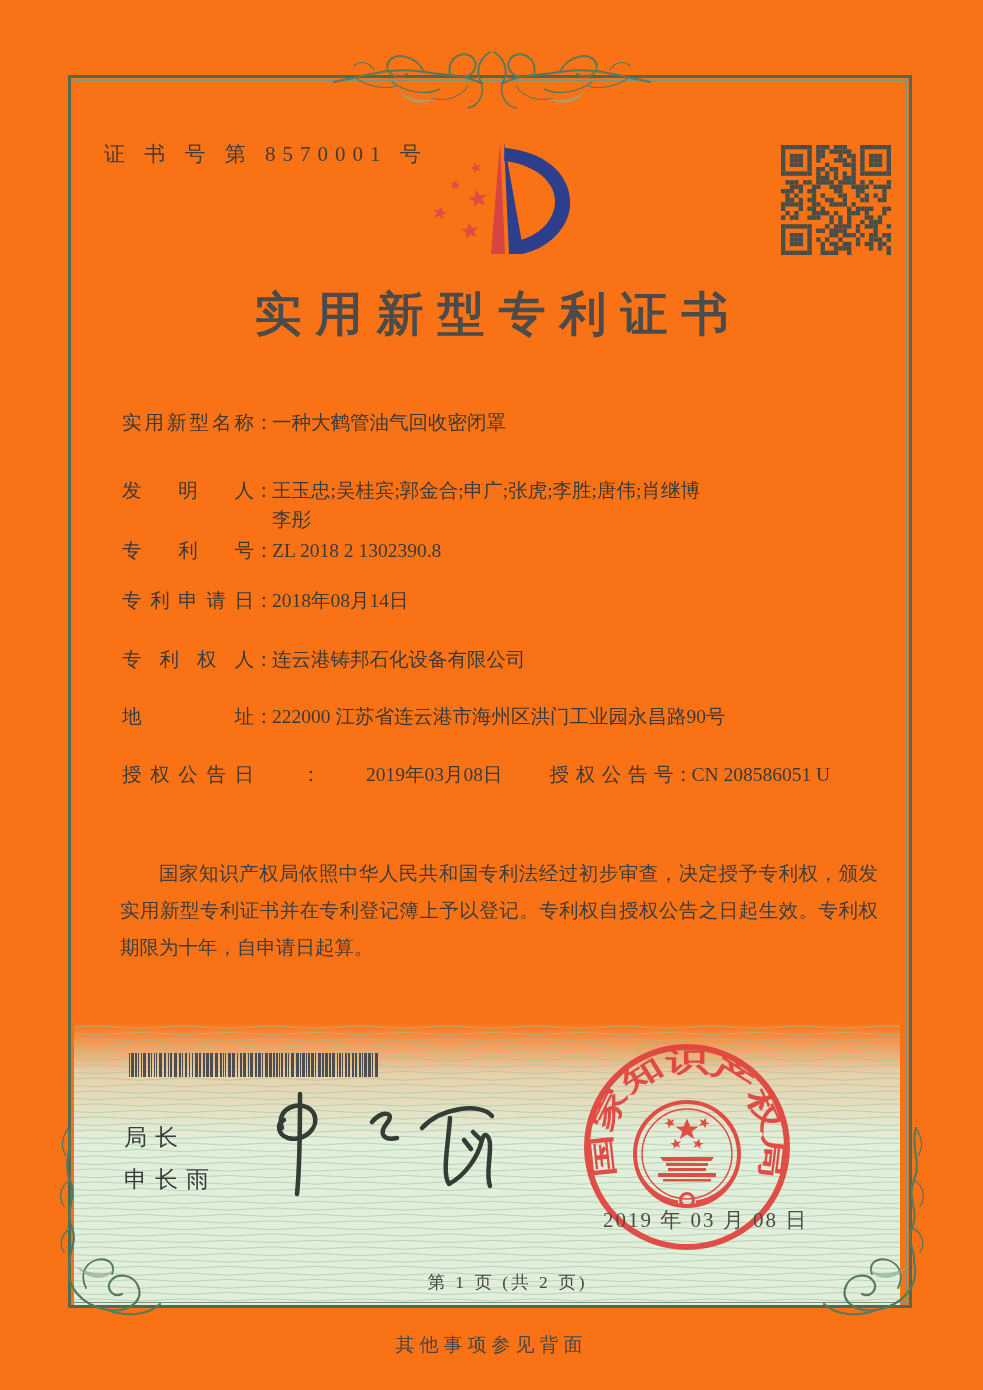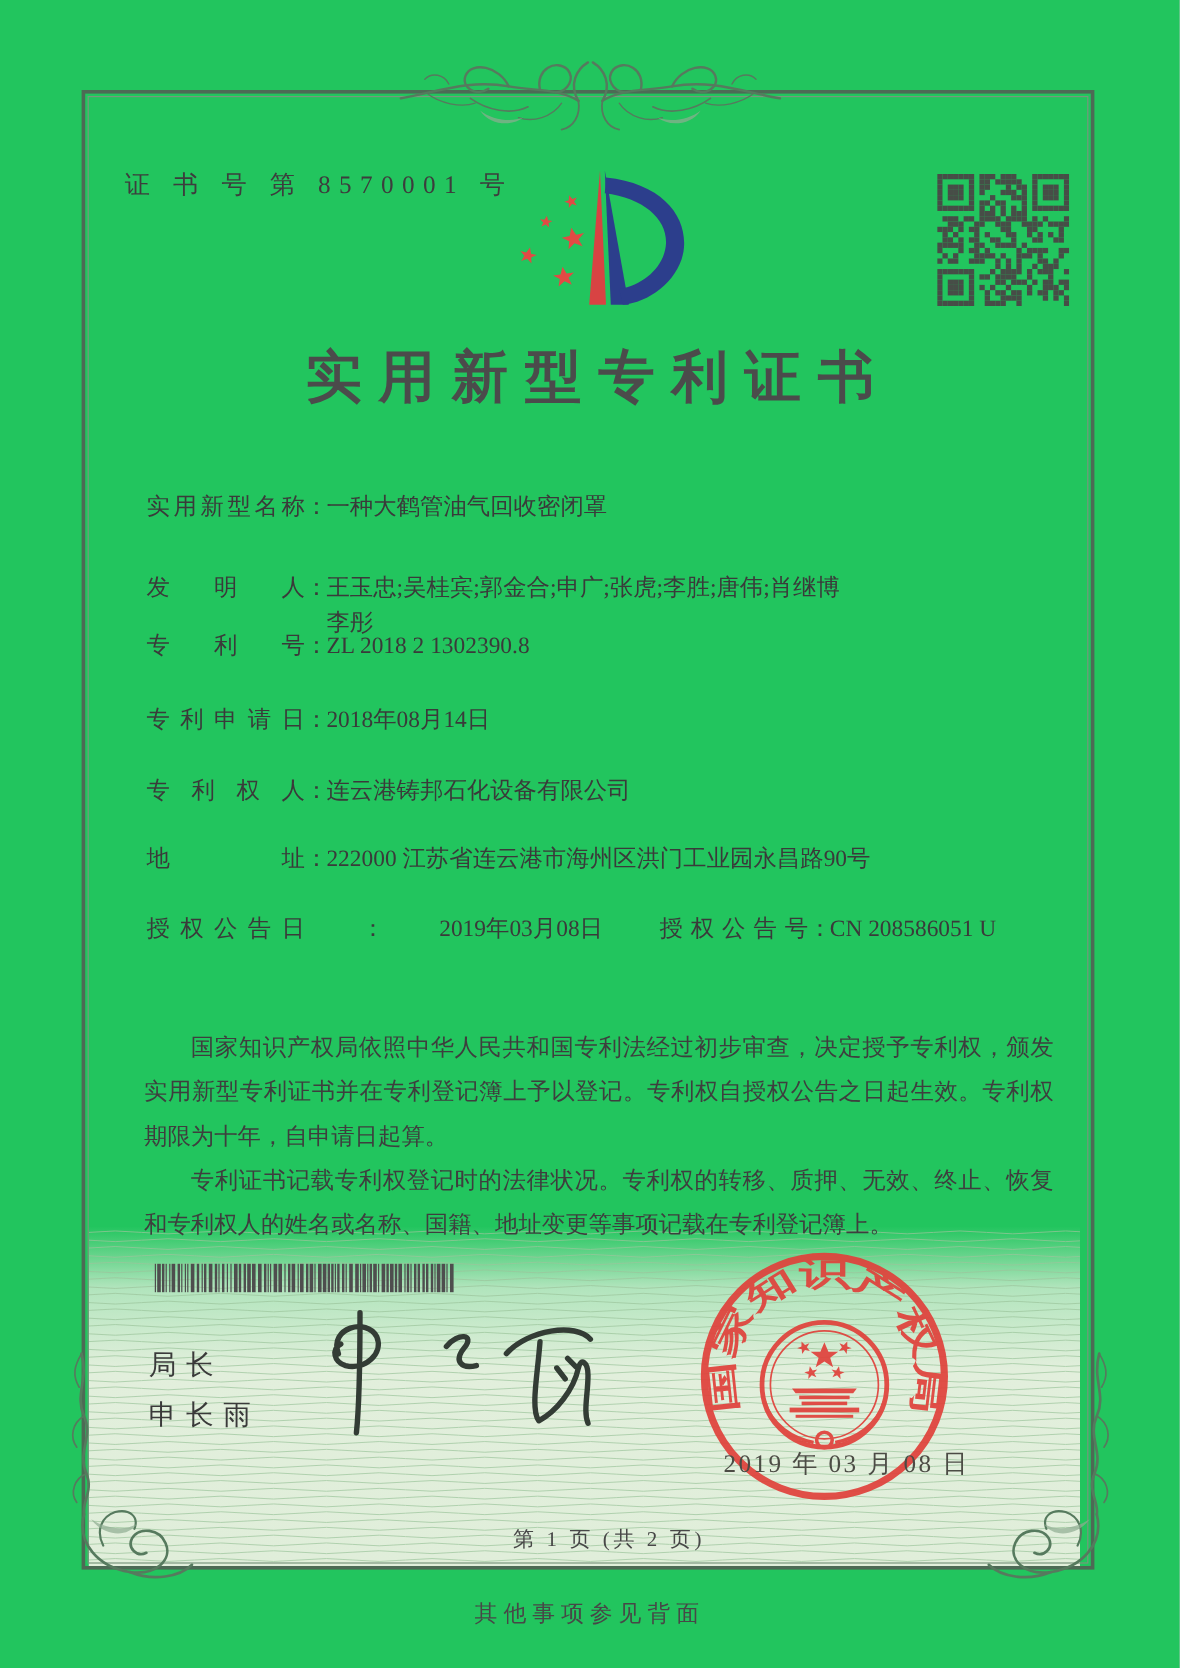--- a/index.html
+++ b/index.html
@@ -3,21 +3,21 @@
 <meta charset="utf-8">
 <style>
   html,body{margin:0;padding:0;}
   body{
     width:983px;height:1390px;
     background:#c9c9c9;
     font-family:"Liberation Serif","DejaVu Serif",serif;
   }
   .page{
     position:relative;width:983px;height:1390px;overflow:hidden;
-    background:#22c55e;
+    background:#f97316;
   }
   
   .frame{
     position:absolute;left:68px;top:75px;width:838px;height:1227px;
     border:3px solid #4d6a55;z-index:3;pointer-events:none;
   }
   .frame-inner{
     position:absolute;left:2px;top:2px;right:2px;bottom:2px;
     border:1px solid #79977e;
   }
@@ -543,21 +543,21 @@
       <span class="val">一种大鹤管油气回收密闭罩</span>
     </div>
     <div class="frow" style="top:68px;">
       <span class="lbl">发明人</span>
       <span class="colon">：</span>
       <span class="val">
         <span style="display:block">王玉忠;吴桂宾;郭金合;申广;张虎;李胜;唐伟;肖继博</span>
         <span style="display:block">李彤</span>
       </span>
     </div>
-    <div class="frow" style="top:116px;">
+    <div class="frow" style="top:128px;">
       <span class="lbl">专利号</span>
       <span class="colon">：</span>
       <span class="val">ZL 2018 2 1302390.8</span>
     </div>
     <div class="frow" style="top:178px;">
       <span class="lbl">专利申请日</span>
       <span class="colon">：</span>
       <span class="val">2018年08月14日</span>
     </div>
     <div class="frow" style="top:237px;">
@@ -577,21 +577,20 @@
       <span class="pair2">
         <span class="lbl2">授权公告号</span>
         <span class="colon">：</span>
         <span class="val">CN 208586051 U</span>
       </span>
     </div>
   </div>
 
   <div class="body-text">
     <p>国家知识产权局依照中华人民共和国专利法经过初步审查，决定授予专利权，颁发实用新型专利证书并在专利登记簿上予以登记。专利权自授权公告之日起生效。专利权期限为十年，自申请日起算。</p>
-    <p>专利证书记载专利权登记时的法律状况。专利权的转移、质押、无效、终止、恢复和专利权人的姓名或名称、国籍、地址变更等事项记载在专利登记簿上。</p>
   </div>
 
   <div class="barcode"><svg id="bcsvg" width="254" height="24">
         <g fill="#4e4e4e">
           <rect x="2" y="0" width="1" height="24"></rect>
           <rect x="4" y="0" width="3" height="24"></rect>
           <rect x="8" y="0" width="2" height="24"></rect>
           <rect x="11" y="0" width="1" height="24"></rect>
           <rect x="14" y="0" width="1" height="24"></rect>
           <rect x="16" y="0" width="3" height="24"></rect>

